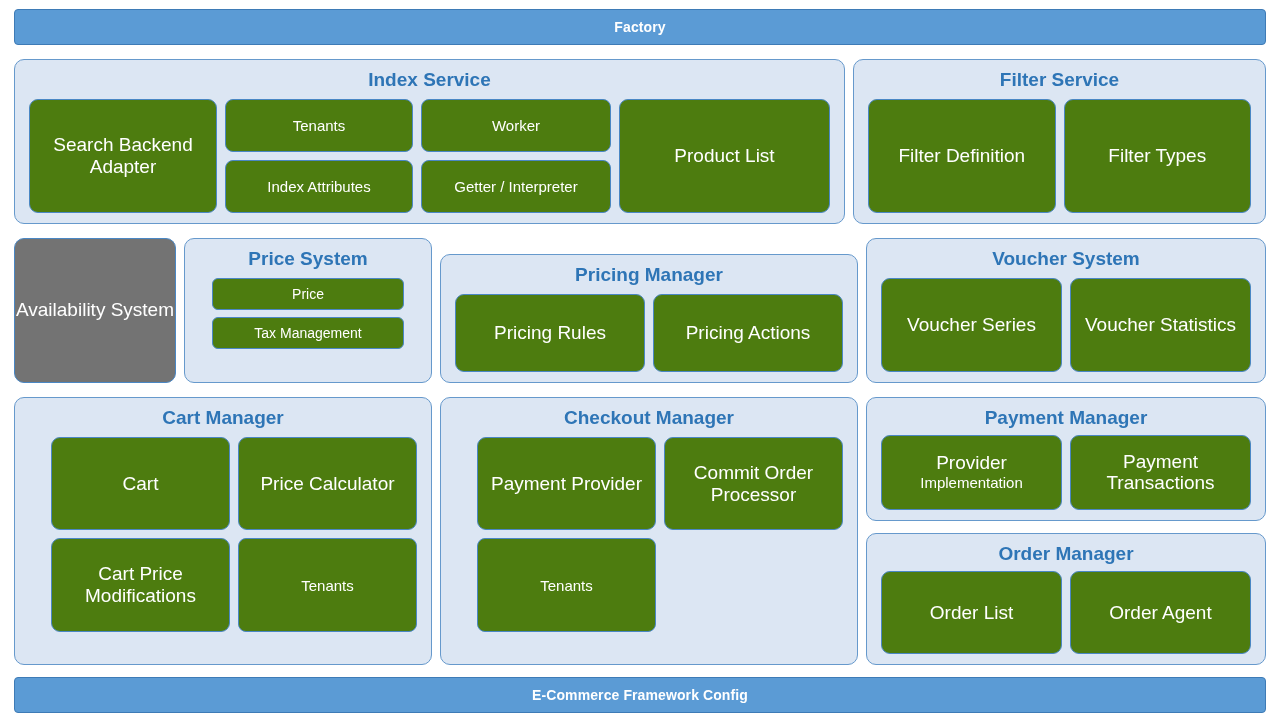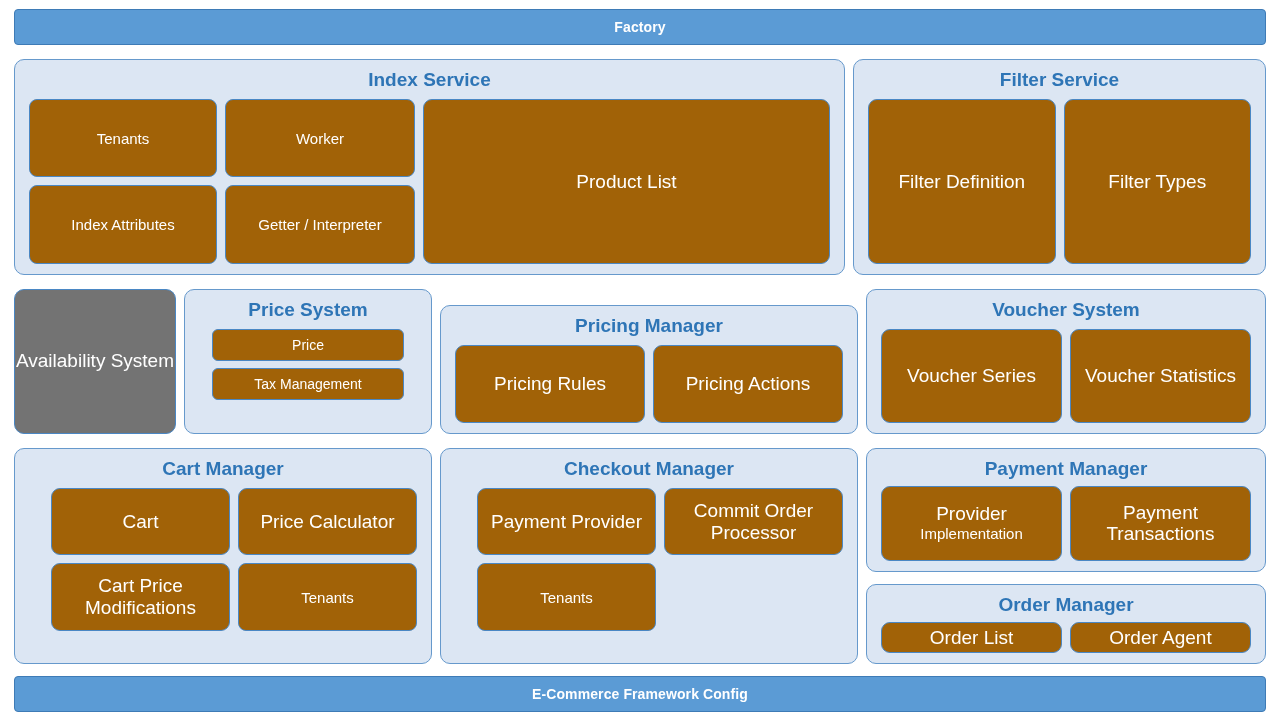--- a/index.html
+++ b/index.html
@@ -37,23 +37,23 @@
   }
   .bar.top { margin-bottom: 14px; }
   .bar.bottom { margin-top: 12px; }
 
   
   .row {
     display: flex;
     flex: 0 0 auto;
     gap: 8px;
   }
-  .row.r1 { height: 216px; margin-bottom: 14px; }
+  .row.r1 { height: 165px; margin-bottom: 14px; }
   .row.r2 { height: 145px; margin-bottom: 14px; }
-  .row.r3 { height: 216px; }
+  .row.r3 { height: 268px; }
 
   
   .group {
     background: #DCE6F3;
     border: 1px solid #6699CC;
     border-radius: 10px;
     padding: 8px 14px 10px 14px;
     display: flex;
     flex-direction: column;
     min-width: 0;
@@ -75,21 +75,21 @@
   }
   .col {
     display: flex;
     flex-direction: column;
     gap: 8px;
     min-width: 0;
   }
 
   
   .box {
-    background: #a16207;
+    background: #4d7c0f;
     border: 1px solid #4A87C4;
     border-radius: 9px;
     color: #ffffff;
     display: flex;
     align-items: center;
     justify-content: center;
     text-align: center;
     font-size: 19px;
     line-height: 1.15;
     padding: 3px 6px;
@@ -173,20 +173,23 @@
   <div class="bar top">
     <span>Factory</span>
   </div>
 
   <div class="row r1">
 
     <div class="group grp-index">
       <div class="group-title">Index Service</div>
       <div class="group-body">
 
+        <div class="col col-adapter">
+          <div class="box">Search Backend Adapter</div>
+        </div>
 
         <div class="col col-stack1">
           <div class="box sm">Tenants</div>
           <div class="box sm">Index Attributes</div>
         </div>
 
         <div class="col col-stack2">
           <div class="box sm">Worker</div>
           <div class="box sm">Getter / Interpreter</div>
         </div>

